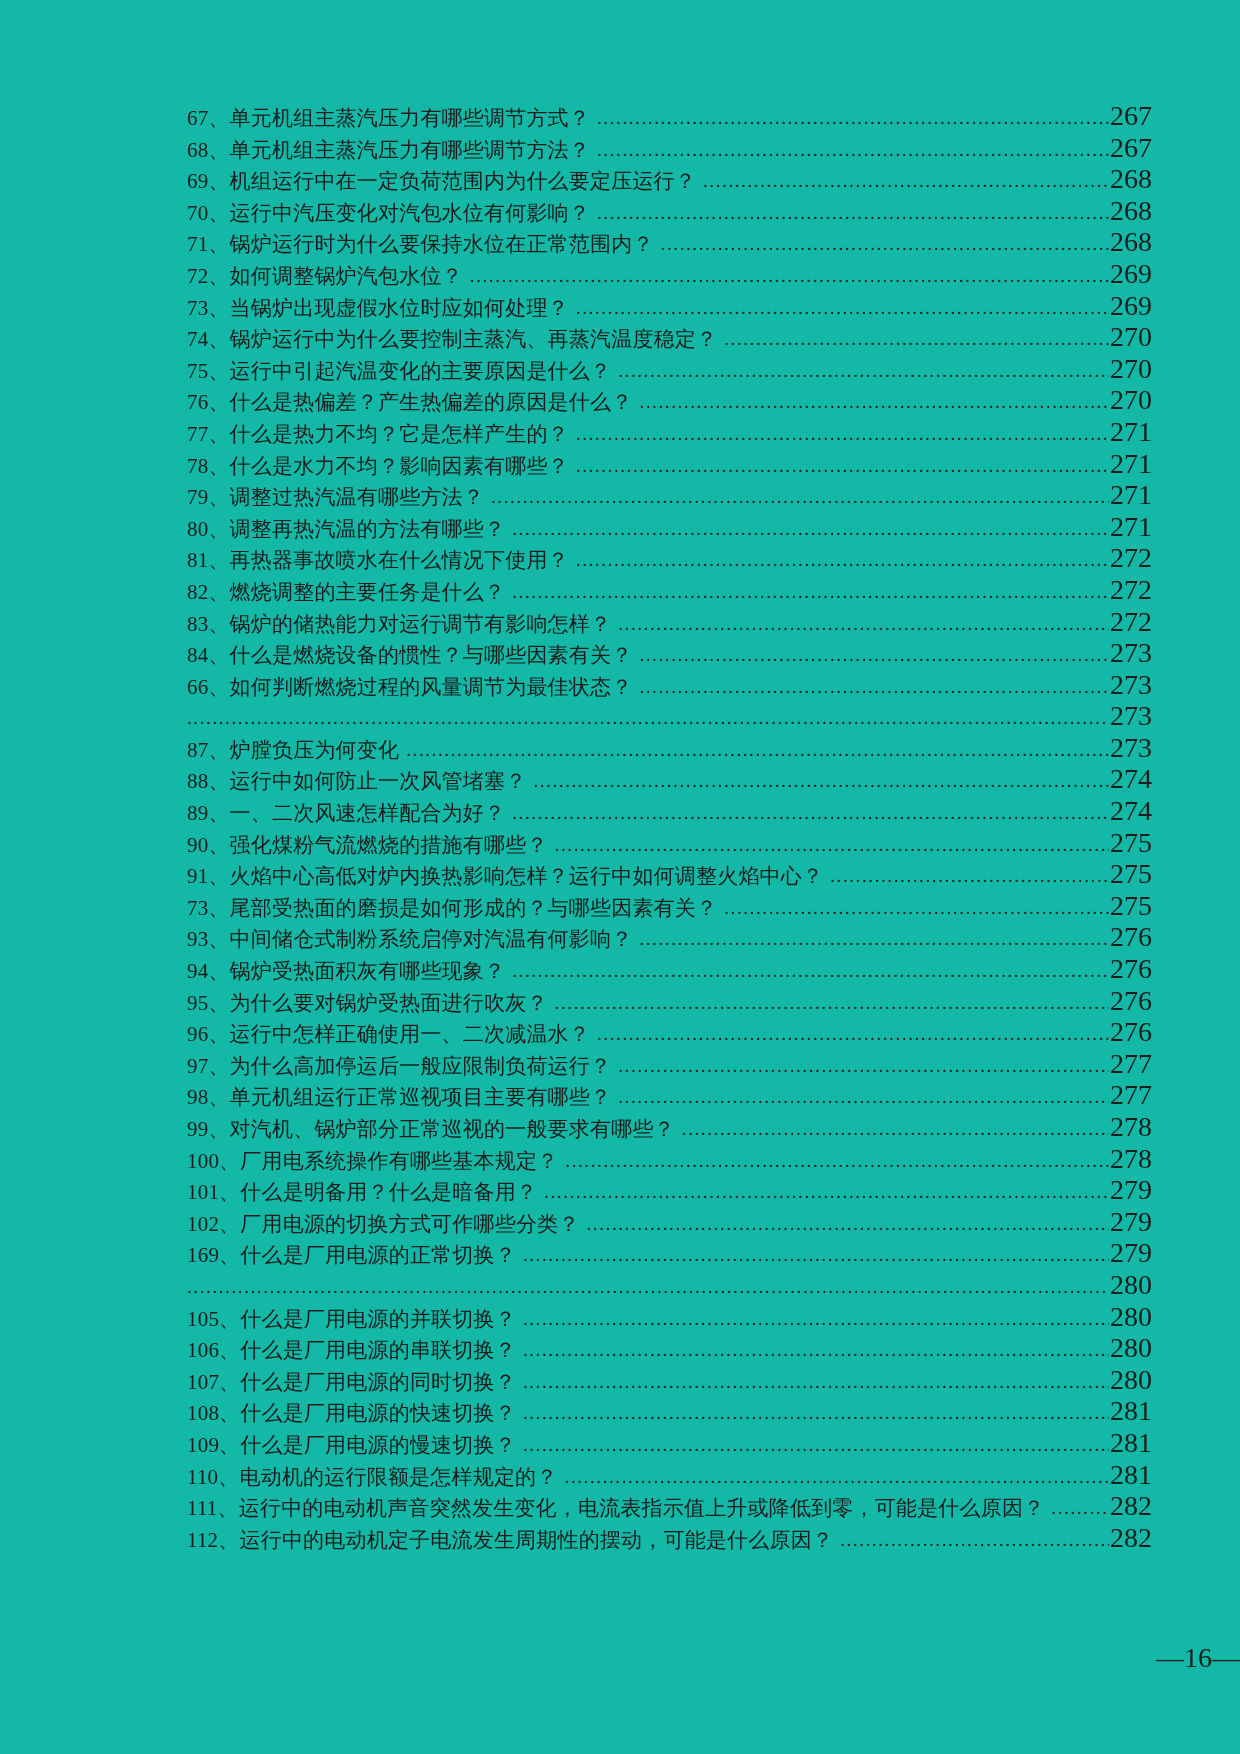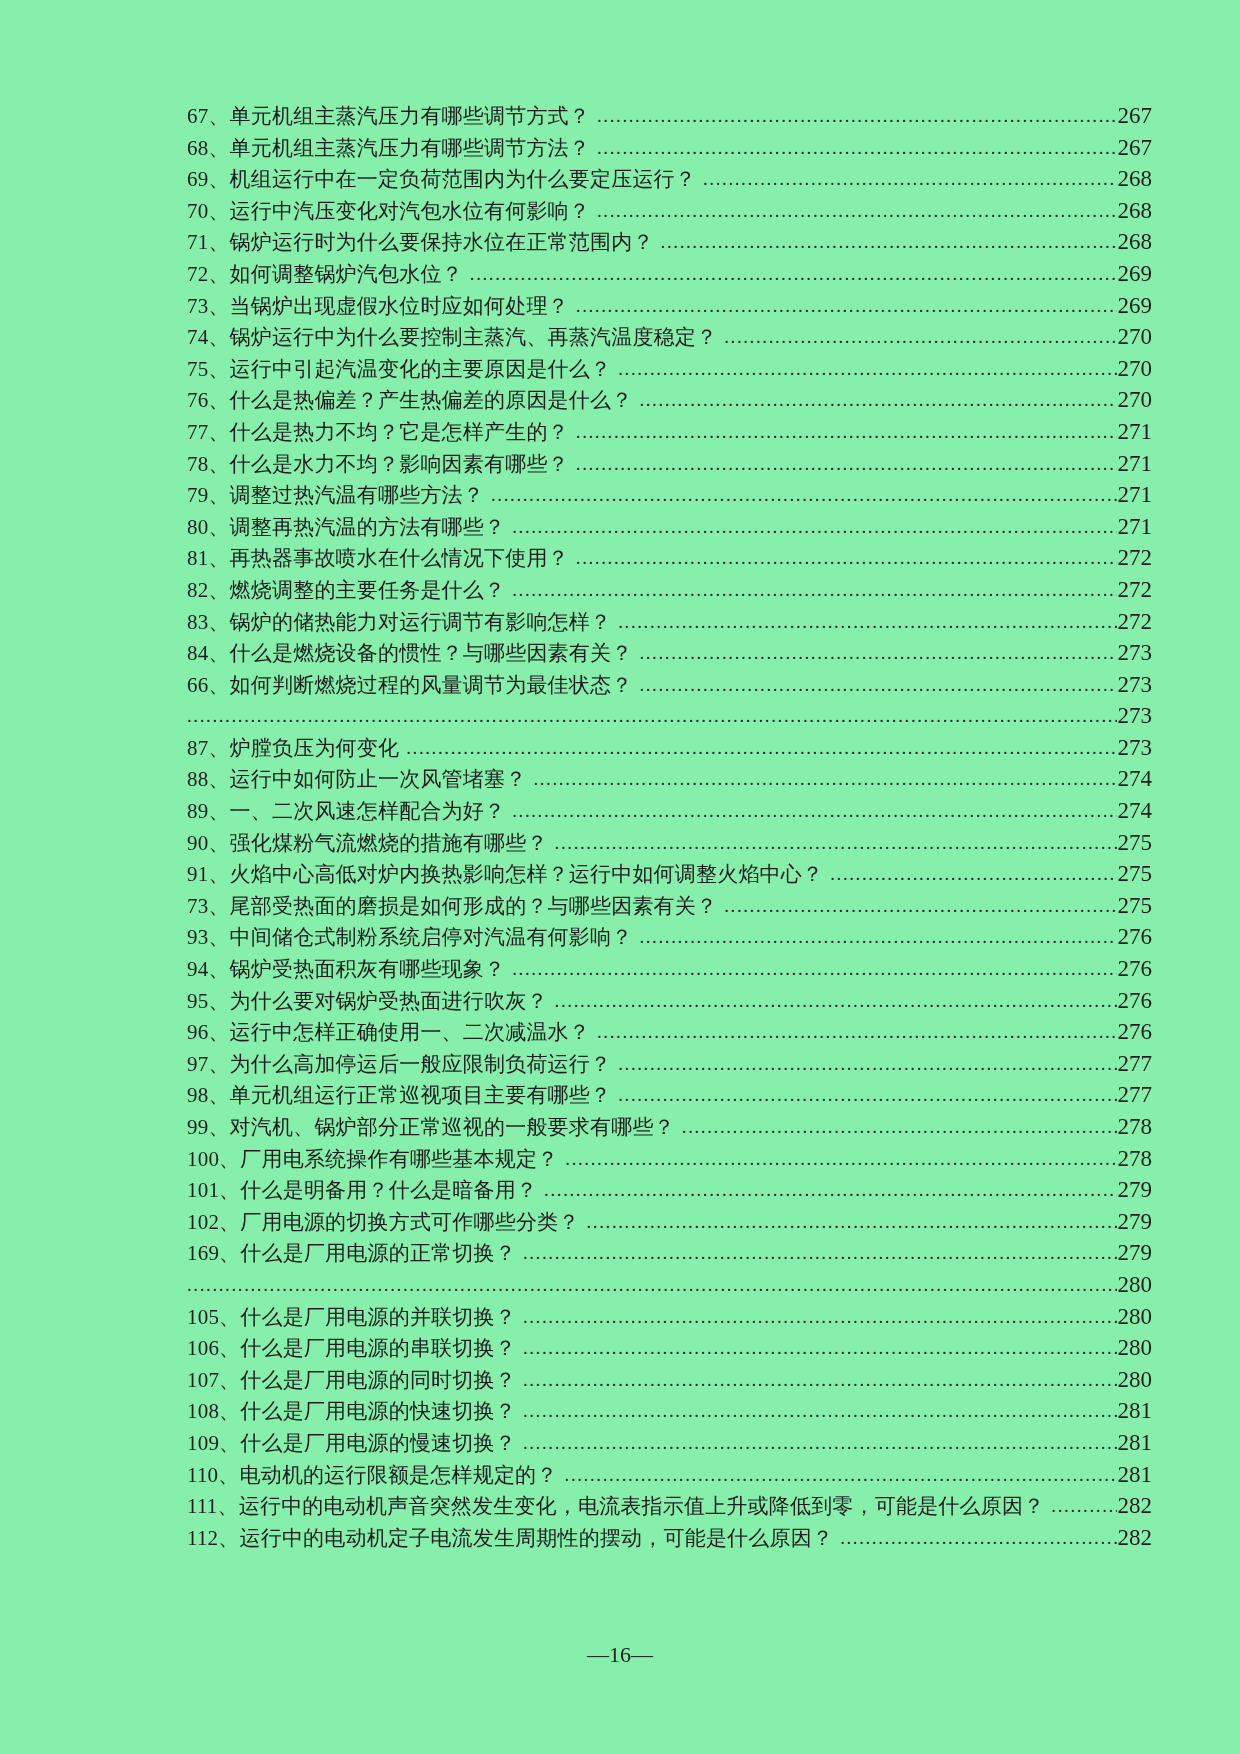--- a/index.html
+++ b/index.html
@@ -11,21 +11,21 @@
     position: relative;
     width: 1240px;
     height: 1754px;
     font-family: "Liberation Serif", "DejaVu Serif", serif;
     color: #1d1d1d;
     overflow: hidden;
   }
   .page {
     position: absolute;
     inset: 0;
-    background: #86efac;
+    background: #14b8a6;
   }
   .toc {
     position: absolute;
     left: 187px;
     right: 88px;
     top: 100px;
   }
   .row {
     display: flex;
     align-items: baseline;
@@ -44,29 +44,29 @@
     overflow: hidden;
     white-space: nowrap;
     font-size: 19px;
     letter-spacing: 1.6px;
     color: #262626;
     transform: translateY(-1px);
   }
   .p {
     flex: 0 0 auto;
     padding-left: 1px;
-    font-size: 23px;
+    font-size: 28px;
   }
   .footer {
     position: absolute;
     top: 1642px;
     left: 0;
     width: 100%;
-    text-align: center;
-    font-size: 22px;
+    text-align: right;
+    font-size: 28px;
     color: #1d1d1d;
   }
 </style>
 </head>
 <body>
 
 <div class="page">
 
   <div class="toc" id="toc-list">
     <div class="row">

